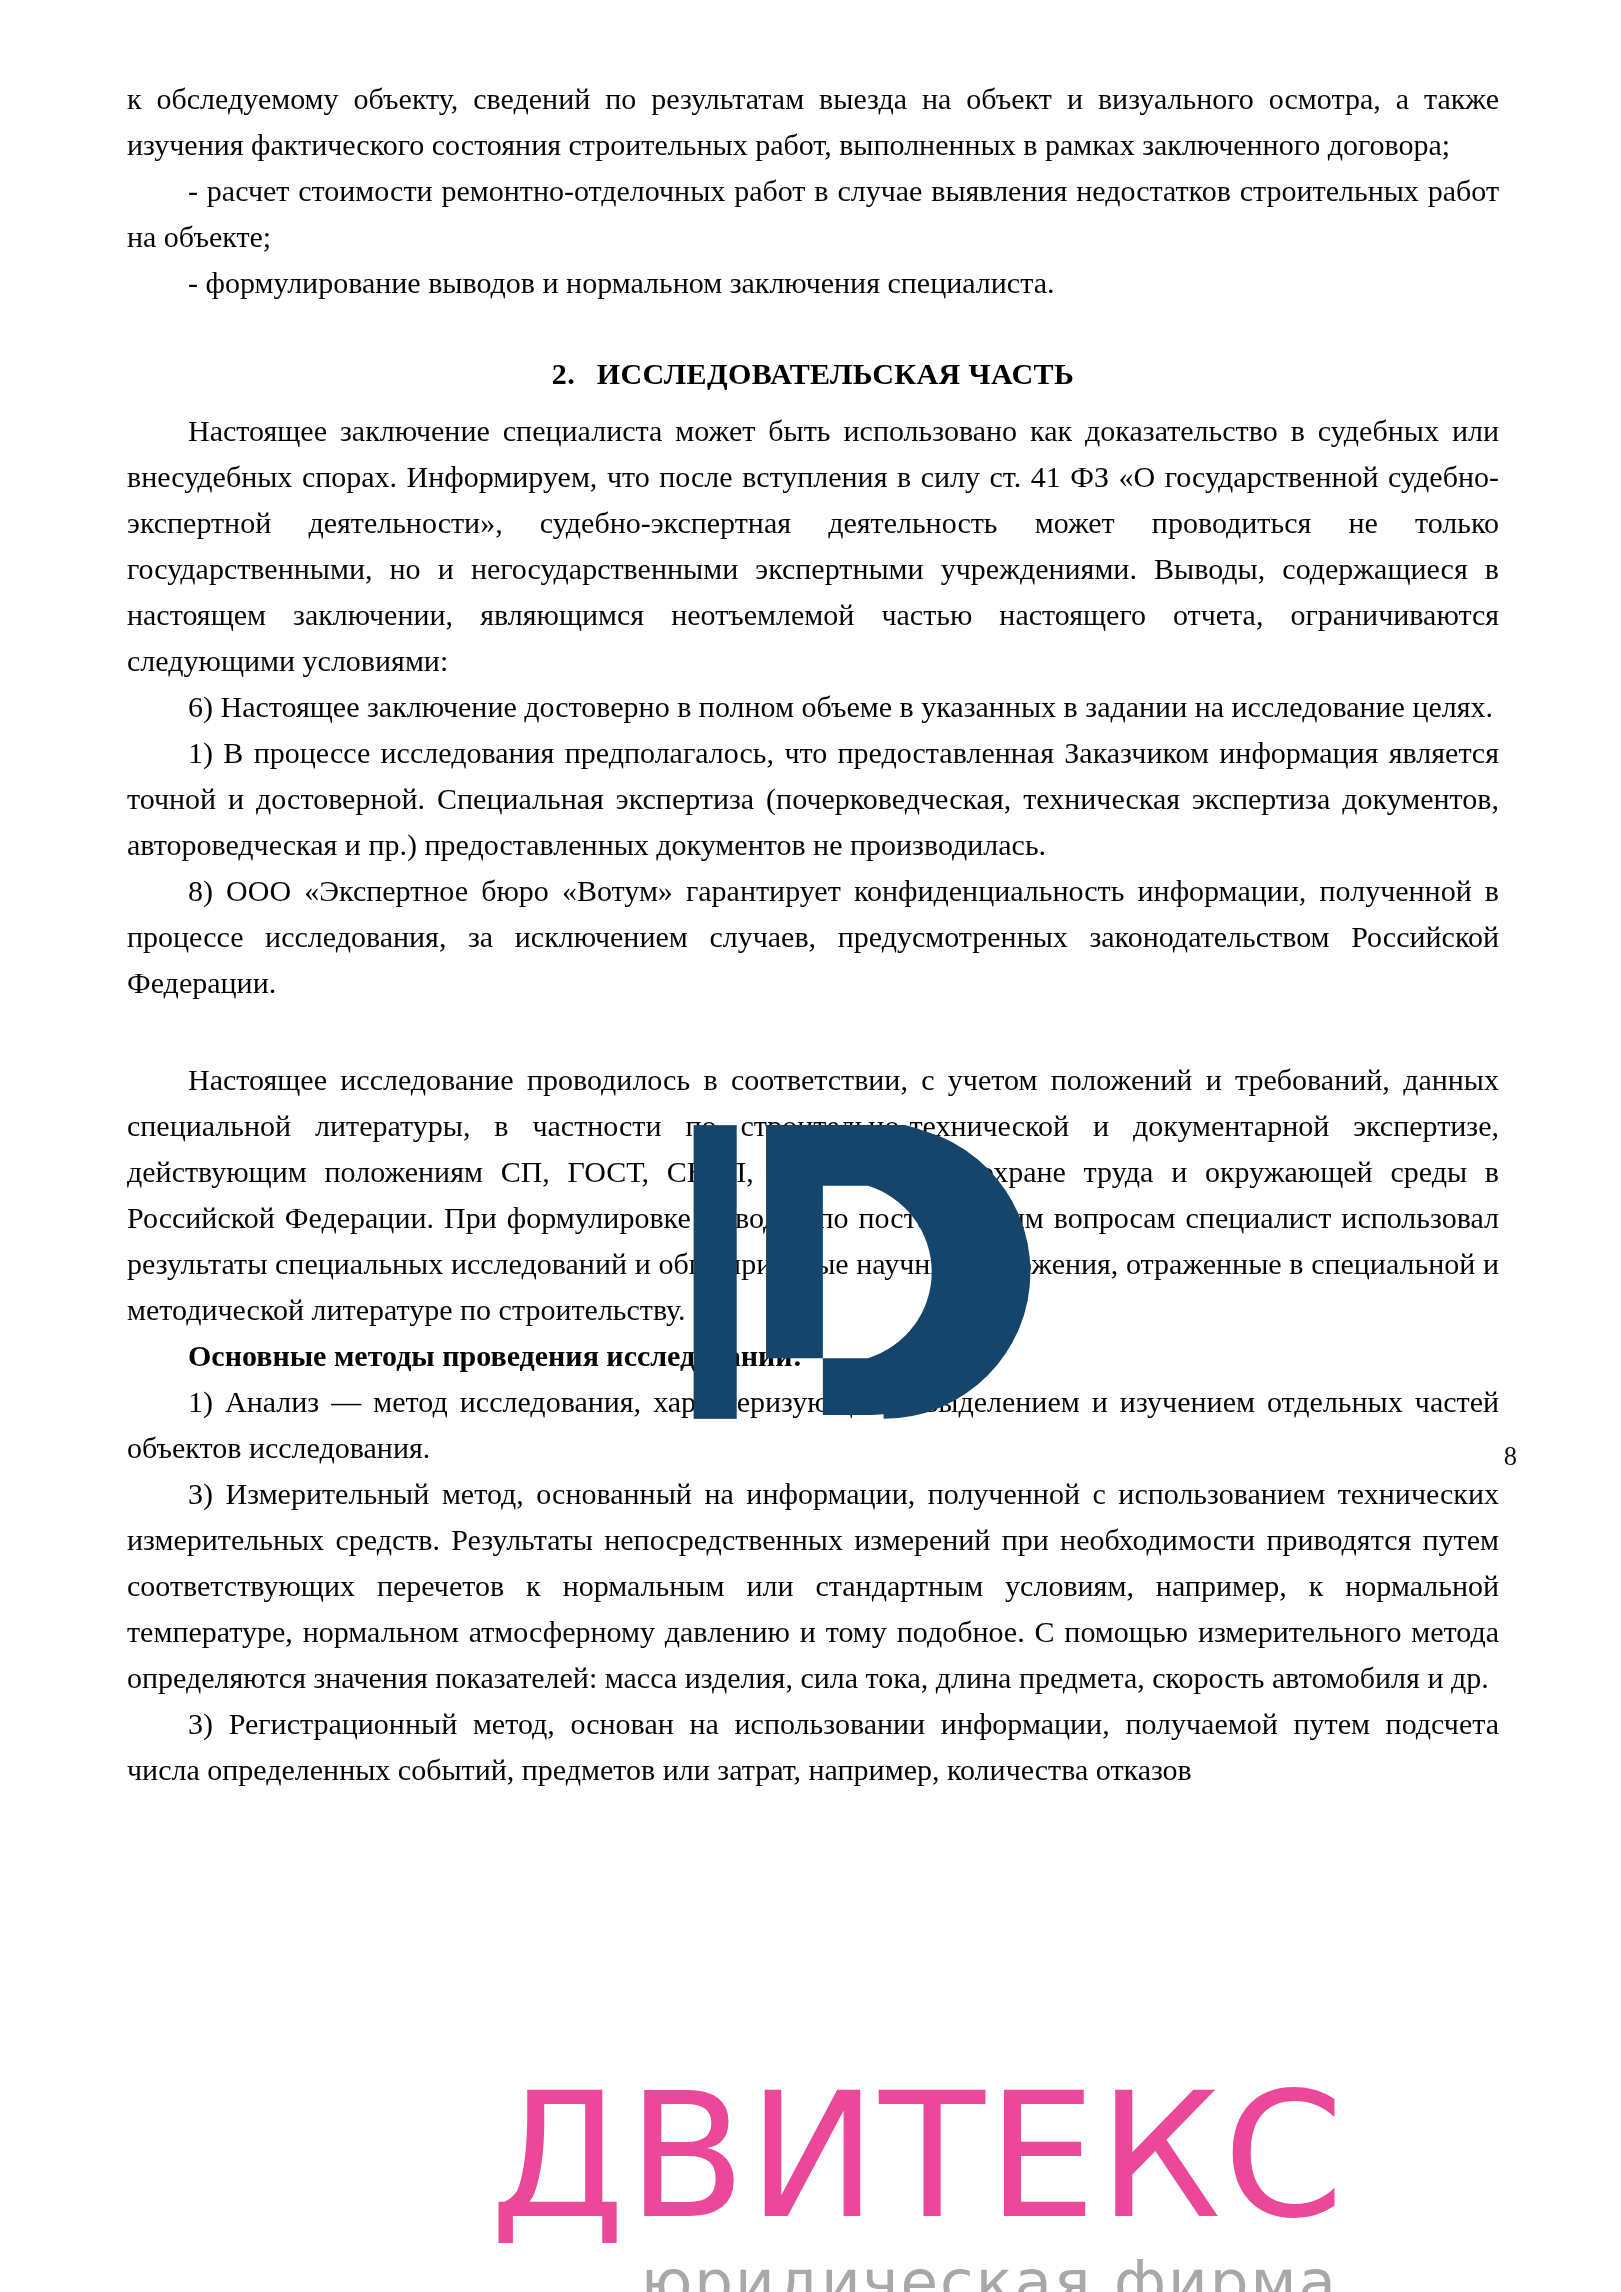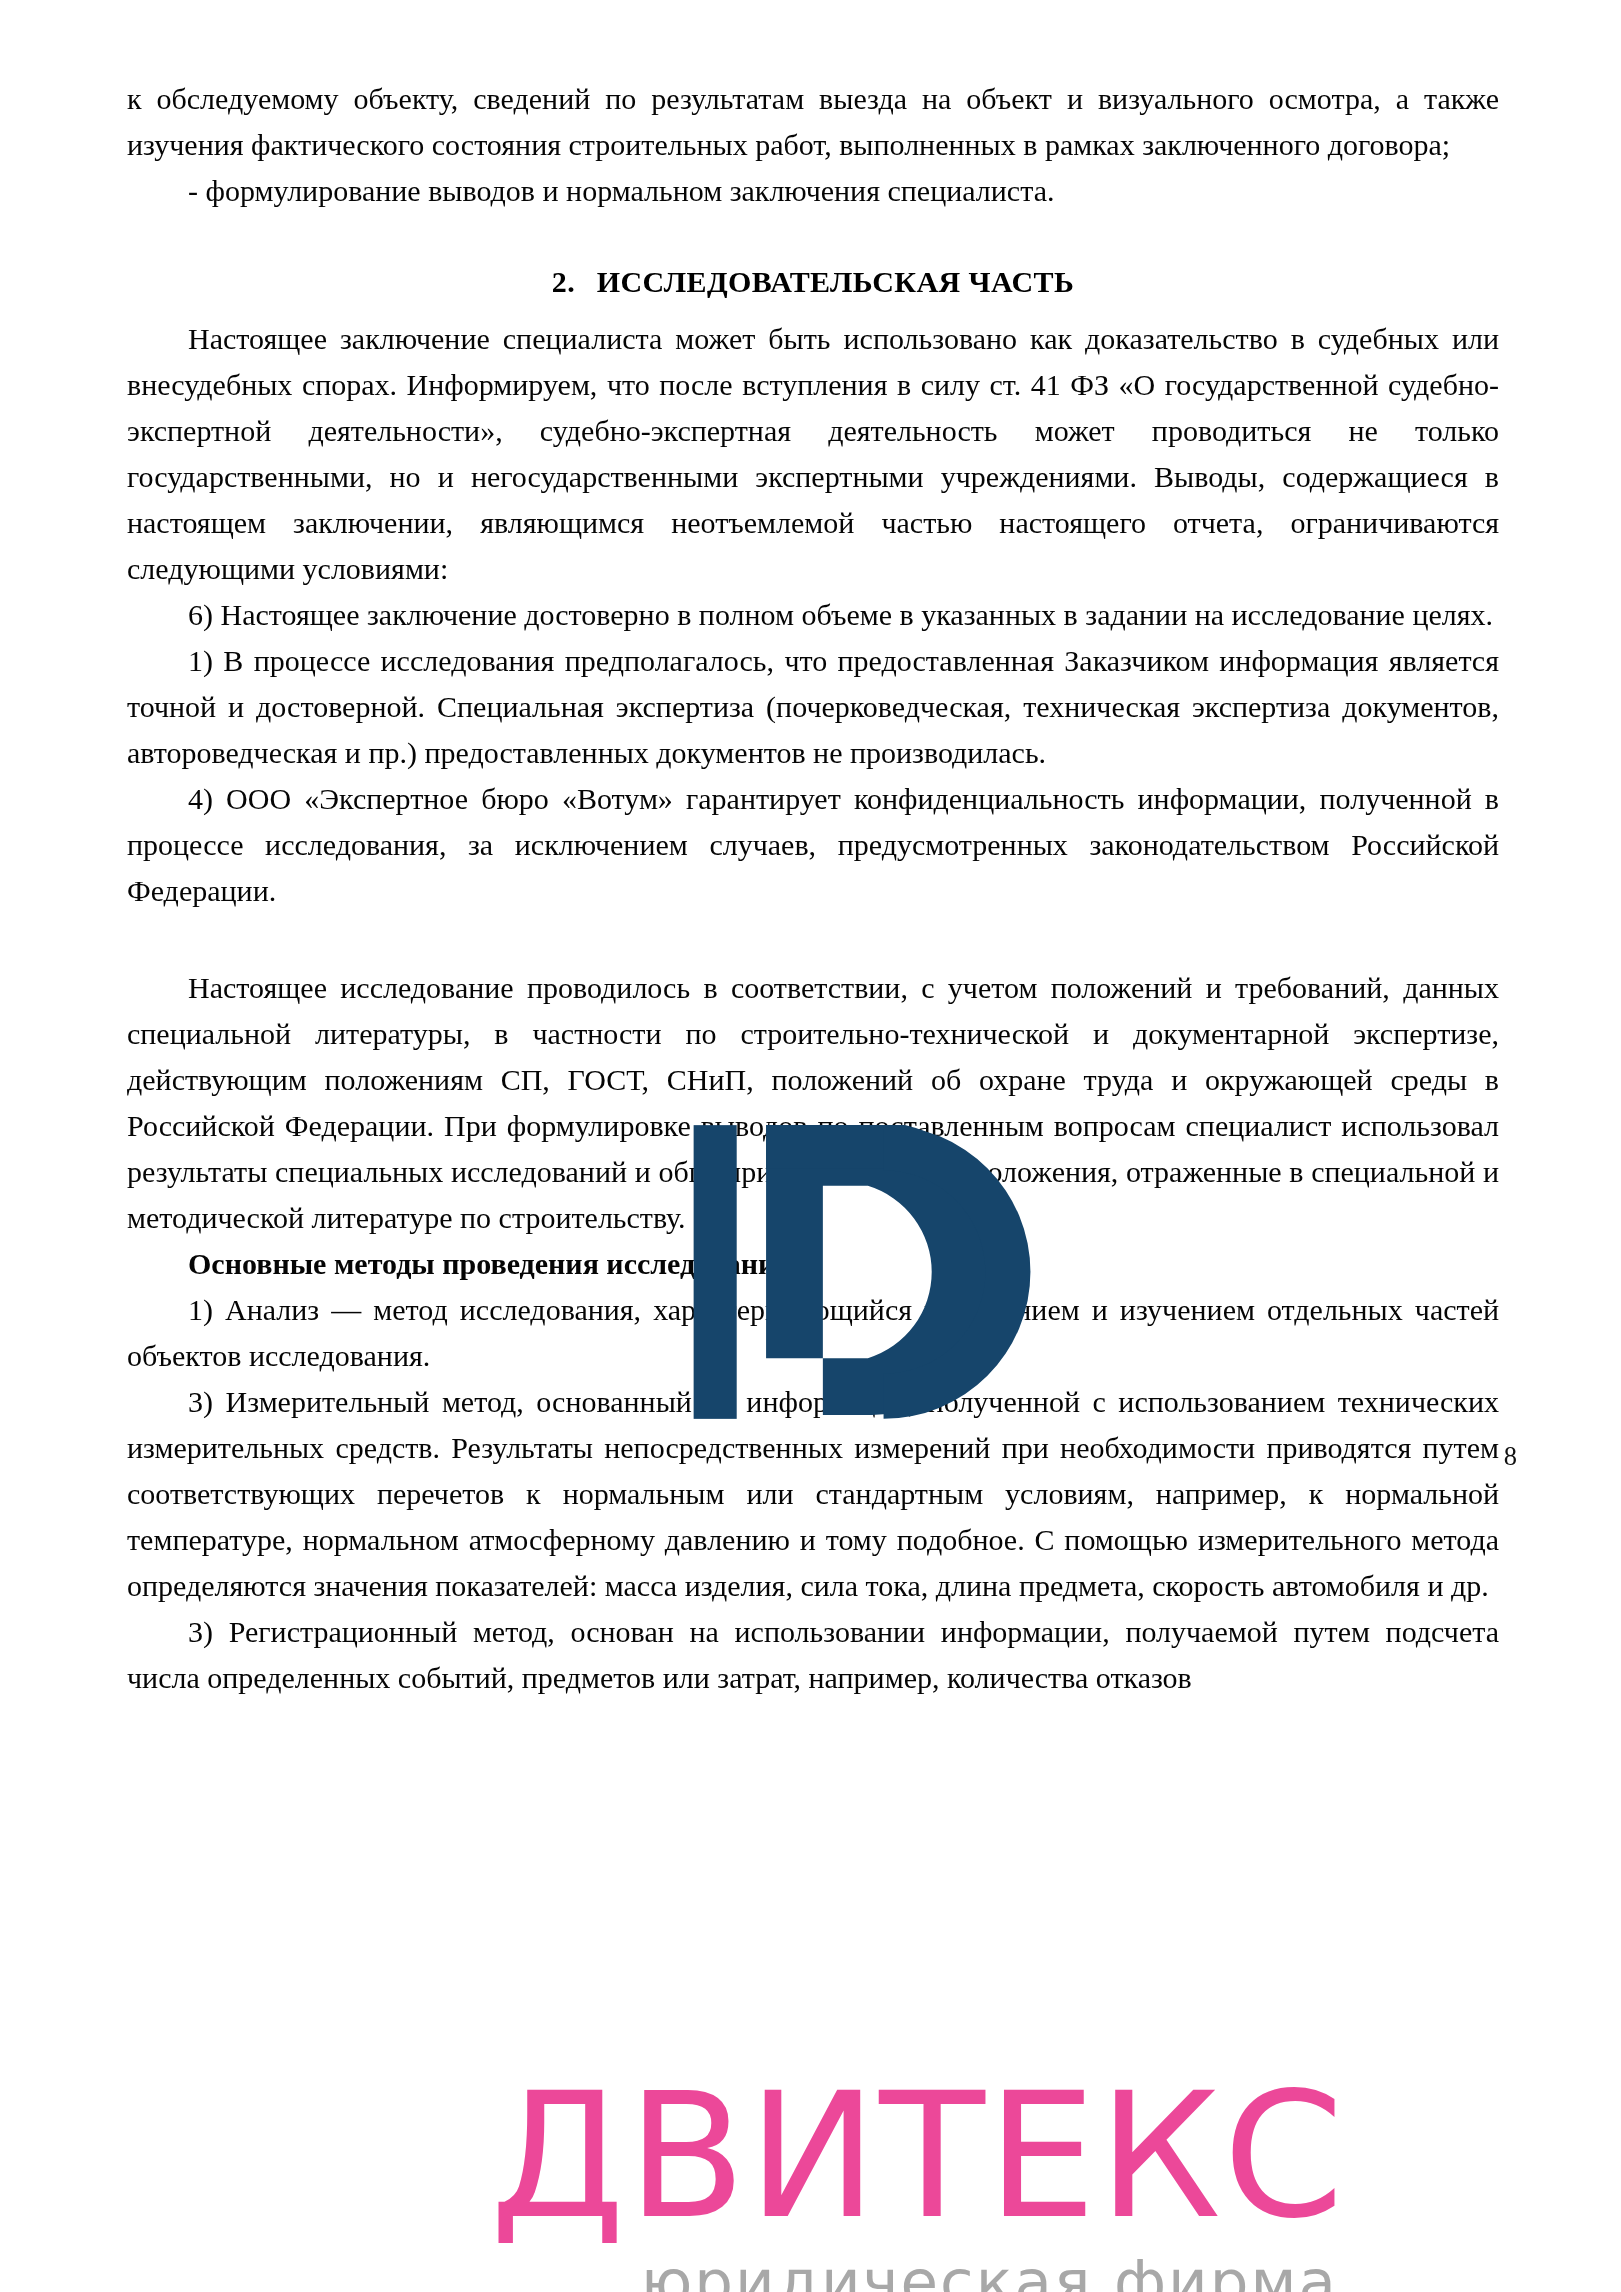--- a/index.html
+++ b/index.html
@@ -121,38 +121,39 @@
 </style>
 </head>
 <body>
 
 <div class="page">
 
   <div class="content">
 
     <p class="para">к обследуемому объекту, сведений по результатам выезда на объект и визуального осмотра, а также изучения фактического состояния строительных работ, выполненных в рамках заключенного договора;</p>
 
+    <p class="para indent">- расчет стоимости ремонтно-отделочных работ в случае выявления недостатков строительных работ на объекте;</p>
 
     <p class="para indent">- формулирование выводов и нормальном заключения специалиста.</p>
 
     <div class="spacer-md"></div>
 
     <h2 class="section-heading">
       <span class="num">2.</span><span>ИССЛЕДОВАТЕЛЬСКАЯ ЧАСТЬ</span>
     </h2>
 
     <div class="spacer-sm"></div>
 
     <p class="para indent">Настоящее заключение специалиста может быть использовано как доказательство в судебных или внесудебных спорах. Информируем, что после вступления в силу ст. 41 ФЗ «О государственной судебно-экспертной деятельности», судебно-экспертная деятельность может проводиться не только государственными, но и негосударственными экспертными учреждениями. Выводы, содержащиеся в настоящем заключении, являющимся неотъемлемой частью настоящего отчета, ограничиваются следующими условиями:</p>
 
     <p class="para indent">6) Настоящее заключение достоверно в полном объеме в указанных в задании на исследование целях.</p>
 
     <p class="para indent">1) В процессе исследования предполагалось, что предоставленная Заказчиком информация является точной и достоверной. Специальная экспертиза (почерковедческая, техническая экспертиза документов, автороведческая и пр.) предоставленных документов не производилась.</p>
 
-    <p class="para indent">4) ООО «Экспертное бюро «Вотум» гарантирует конфиденциальность информации, полученной в процессе исследования, за исключением случаев, предусмотренных законодательством Российской Федерации.</p>
+    <p class="para indent">8) ООО «Экспертное бюро «Вотум» гарантирует конфиденциальность информации, полученной в процессе исследования, за исключением случаев, предусмотренных законодательством Российской Федерации.</p>
 
     <div class="spacer-lg"></div>
 
     <p class="para indent">Настоящее исследование проводилось в соответствии, с учетом положений и требований, данных специальной литературы, в частности по строительно-технической и документарной экспертизе, действующим положениям СП, ГОСТ, СНиП, положений об охране труда и окружающей среды в Российской Федерации. При формулировке выводов по поставленным вопросам специалист использовал результаты специальных исследований и общепринятые научные положения, отраженные в специальной и методической литературе по строительству.</p>
 
     <p class="para indent">
       <b>Основные методы проведения исследований:</b>
     </p>
 
     <p class="para indent">1) Анализ — метод исследования, характеризующийся выделением и изучением отдельных частей объектов исследования.</p>

